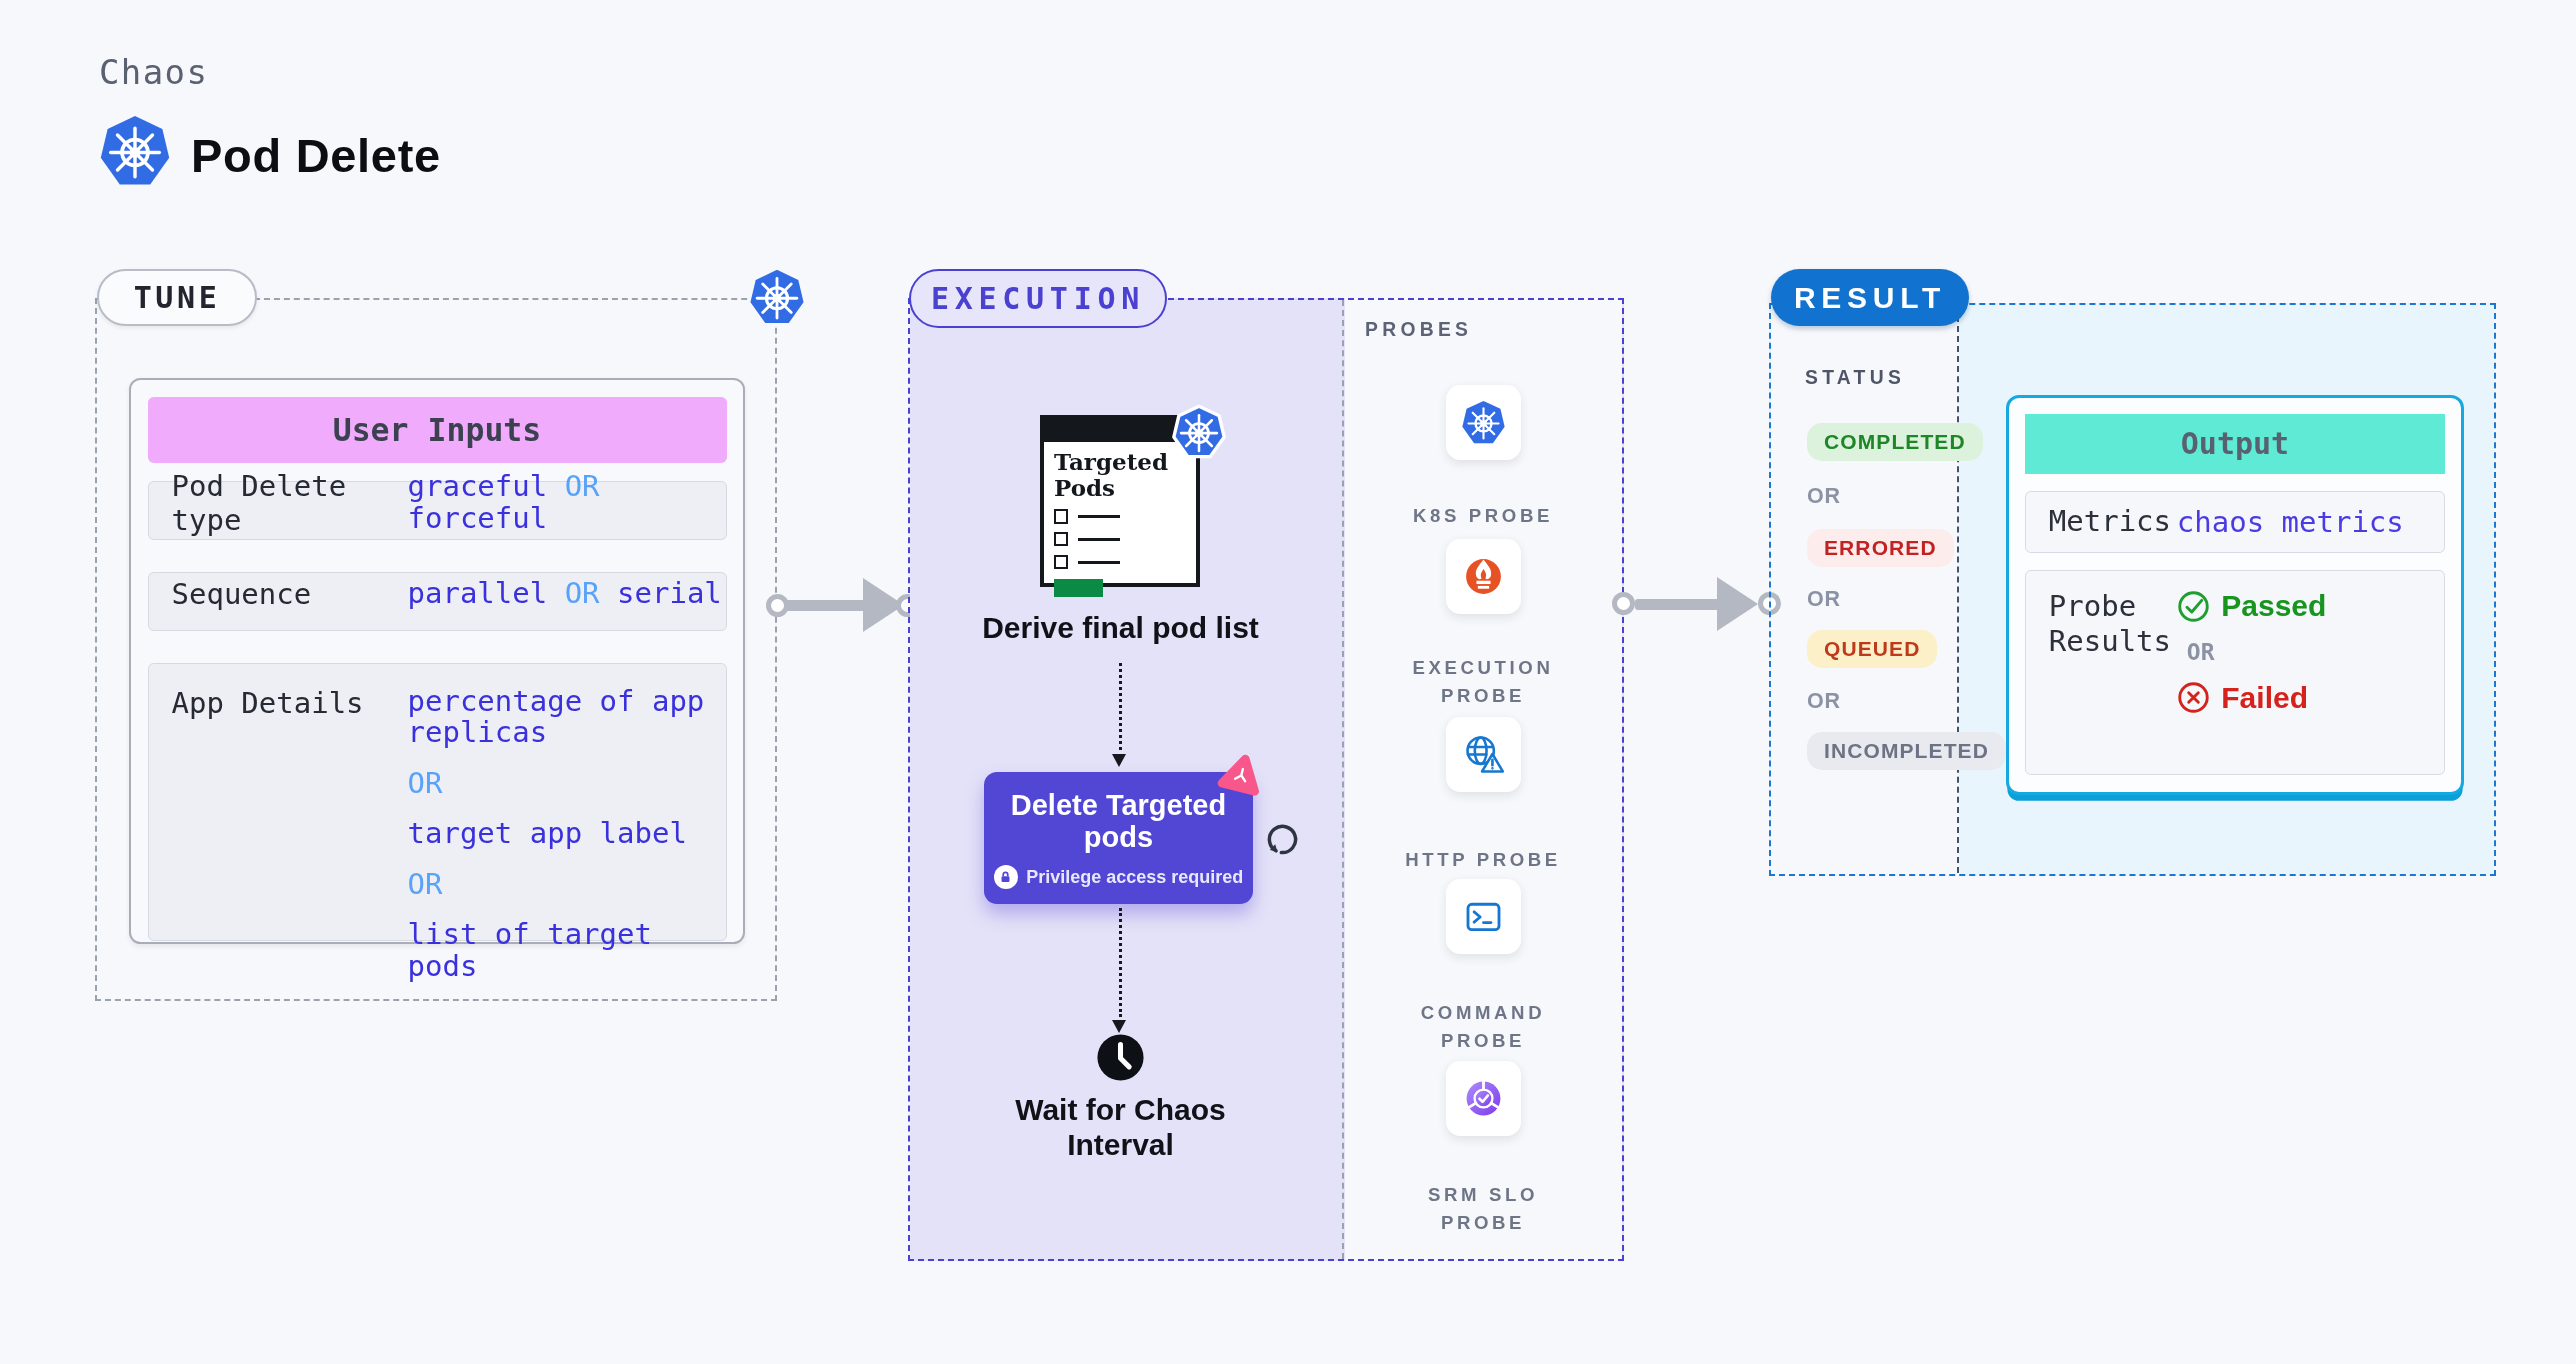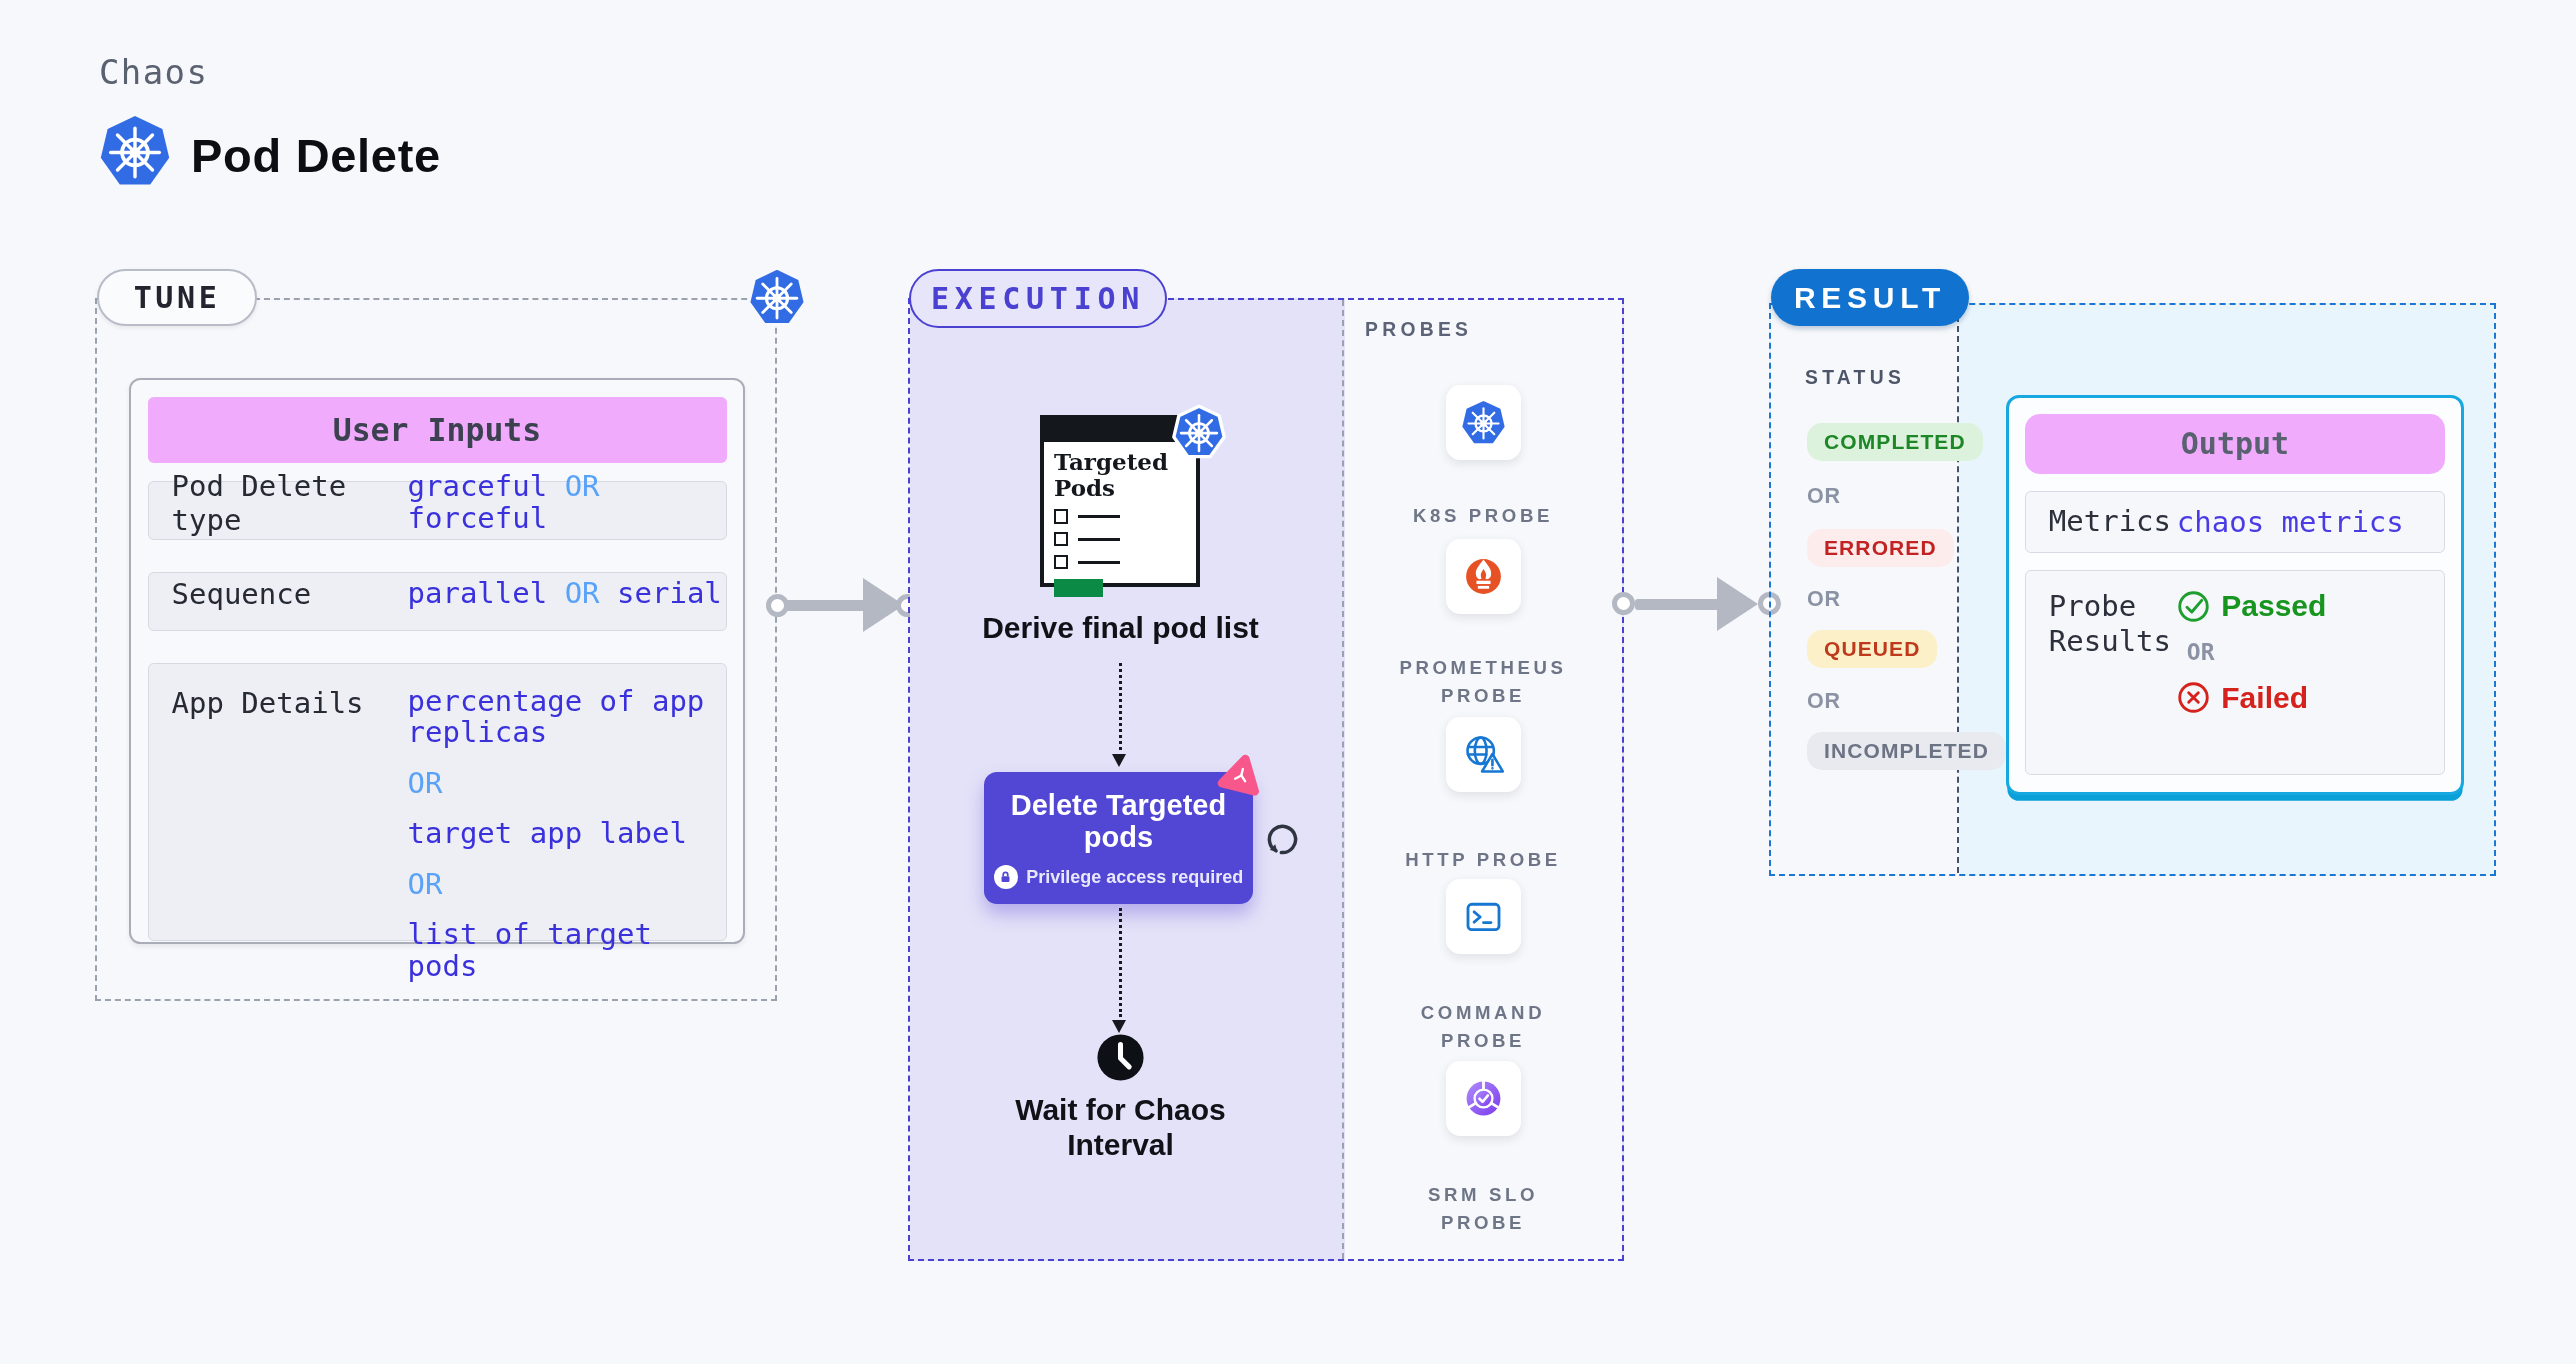--- a/index.html
+++ b/index.html
@@ -100,21 +100,21 @@
   .status-label{left:1805px;top:367px;font-size:19.3px;font-weight:700;letter-spacing:4.3px;color:#4d5568;}
   .status-badge{padding:7.2px 17px;border-radius:15px;font-size:21px;font-weight:700;letter-spacing:1.1px;display:inline-block;}
   .badge-completed{background:#dcf2dd;color:#1d8727;}
   .badge-errored{background:#fcecec;color:#c32222;}
   .badge-queued{background:#fcf0c8;color:#bf3a1c;}
   .badge-incompleted{background:#e8eaef;color:#6c7384;}
   .status-or{font-size:21.5px;font-weight:600;color:#8b92a3;letter-spacing:0.7px;}
 
   .output-box{left:2006px;top:395px;width:458px;height:400px;background:#fcfdff;border:3.6px solid var(--cyan);
     border-radius:13px;box-shadow:0 7.2px 0 -1.4px #0ba0d8;padding:15.8px;}
-  .output-title{height:60px;background:#f0abfc;border-radius:15px;display:flex;align-items:center;justify-content:center;
+  .output-title{height:60px;background:#5eead4;border-radius:0;display:flex;align-items:center;justify-content:center;
     font-family:var(--mono);font-size:30px;font-weight:600;color:#596070;}
   .output-row{background:#f5f7fa;border:1.4px solid #d8dbe3;border-radius:5.7px;margin-top:17px;display:flex;padding-left:23px;}
   .output-row.metrics{height:62px;align-items:center;}
   .output-row.probes-res{height:205px;padding-top:18.6px;}
   .out-label{font-family:var(--mono);font-size:29px;color:#2b303b;width:128px;flex:none;line-height:1.2;}
   .out-value{font-family:var(--mono);font-size:29px;color:#4a3be4;}
   .res-line{display:flex;align-items:center;}
   .res-line svg{width:33px;height:33px;margin-right:11.5px;flex:none;}
   .res-passed{font-size:30px;font-weight:700;color:#17951f;}
   .res-failed{font-size:30px;font-weight:700;color:#d6221c;}
@@ -315,21 +315,21 @@
   <div class="abs probe-name" style="top:470px;">K8S PROBE</div>
 
   <div class="abs probe-tile" style="top:539px;">
     <svg viewBox="0 0 100 100">
         <circle cx="50" cy="50" r="37" fill="#E75225"></circle>
         <path fill="#fff" d="M50 14 C60 28 68 34 66 47 C65 55 58 58 54 54 C58 46 54 40 50 34 C46 40 42 46 46 54 C42 58 35 55 34 47 C32 34 40 28 50 14 Z"></path>
         <rect x="35" y="59" width="30" height="7" fill="#fff"></rect>
         <rect x="38" y="70" width="24" height="6" fill="#fff"></rect>
       </svg>
   </div>
-  <div class="abs probe-name" style="top:622px;">PROMETHEUS PROBE</div>
+  <div class="abs probe-name" style="top:622px;">EXECUTION PROBE</div>
 
   <div class="abs probe-tile" style="top:717px;">
     <svg viewBox="0 0 100 100" fill="none" stroke="#1677D3" stroke-width="5.5" stroke-linecap="round">
         <circle cx="44" cy="42" r="28"></circle>
         <ellipse cx="44" cy="42" rx="12.5" ry="28"></ellipse>
         <path d="M18 34 H70"></path>
         <path d="M17 50 H56"></path>
         <path d="M69 49 L91 86 H47 Z" fill="#ffffff" stroke-linejoin="round"></path>
         <path d="M69 61 v12"></path>
         <circle cx="69" cy="79.5" r="1" fill="#1677D3" stroke-width="3.5"></circle>

